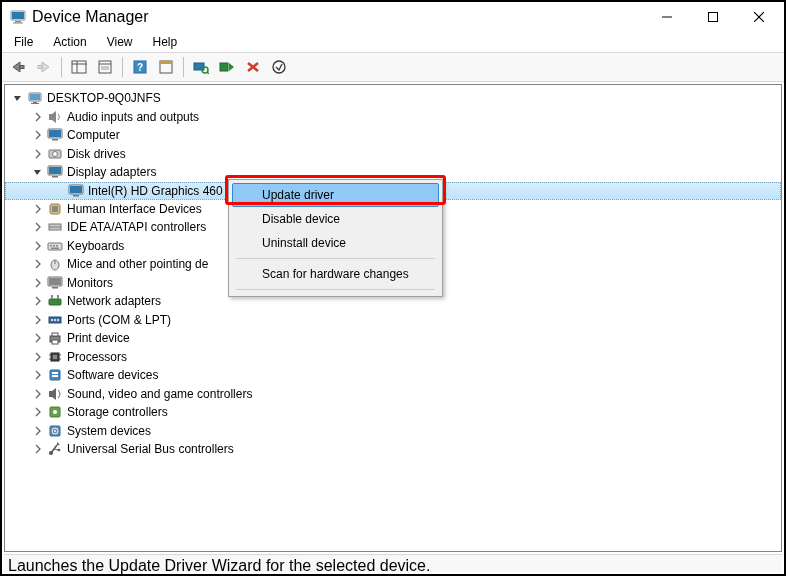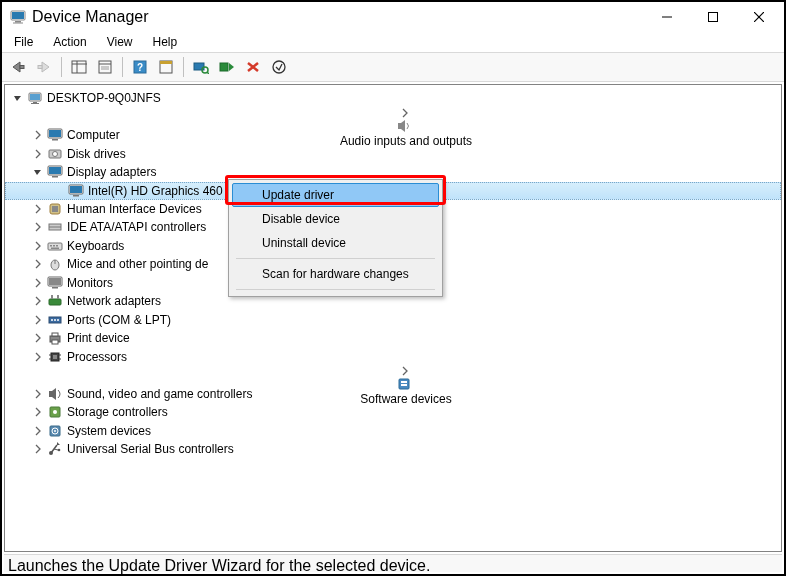--- a/index.html
+++ b/index.html
@@ -267,21 +267,21 @@
         </svg>
       </span>
       <span class="node-icon"><svg width="16" height="16" viewBox="0 0 16 16">
           <rect x="2" y="3" width="12" height="8" rx="1" fill="#fff" stroke="#777"></rect>
           <rect x="3" y="4" width="10" height="6" fill="#5aa0d0"></rect>
           <rect x="6" y="12" width="4" height="1" fill="#777"></rect>
           <rect x="4" y="13" width="8" height="1" fill="#777"></rect>
         </svg></span>
       <span class="node-label">DESKTOP-9Q0JNFS</span>
     </div>
-    <div class="node" style="padding-left: 26px; flex-direction: column;">
+    <div class="node" style="padding-left: 26px;">
       <span class="expander">
         <svg width="10" height="10">
           <path d="M3 1 L7 5 L3 9" fill="none" stroke="#646464" stroke-width="1.3"></path>
         </svg>
       </span>
       <span class="node-icon"><svg width="16" height="16" viewBox="0 0 16 16">
           <rect x="2" y="5" width="3" height="6" fill="#888"></rect>
           <path d="M5 5 L9 2 L9 14 L5 11 Z" fill="#888"></path>
           <path d="M11 5 Q14 8 11 11" fill="none" stroke="#888"></path>
         </svg></span>
@@ -447,21 +447,21 @@
       <span class="node-icon"><svg width="16" height="16" viewBox="0 0 16 16">
           <rect x="4" y="4" width="8" height="8" fill="#444" stroke="#222"></rect>
           <rect x="6" y="6" width="4" height="4" fill="#888"></rect>
           <line x1="2" y1="6" x2="4" y2="6" stroke="#444"></line>
           <line x1="2" y1="10" x2="4" y2="10" stroke="#444"></line>
           <line x1="12" y1="6" x2="14" y2="6" stroke="#444"></line>
           <line x1="12" y1="10" x2="14" y2="10" stroke="#444"></line>
         </svg></span>
       <span class="node-label">Processors</span>
     </div>
-    <div class="node" style="padding-left: 26px; flex-direction: column;">
+    <div class="node" style="padding-left: 26px;">
       <span class="expander">
         <svg width="10" height="10">
           <path d="M3 1 L7 5 L3 9" fill="none" stroke="#646464" stroke-width="1.3"></path>
         </svg>
       </span>
       <span class="node-icon"><svg width="16" height="16" viewBox="0 0 16 16">
           <rect x="3" y="3" width="10" height="10" rx="1" fill="#4a8ac0" stroke="#2a6a99"></rect>
           <rect x="5" y="5" width="6" height="2" fill="#fff"></rect>
           <rect x="5" y="8" width="6" height="2" fill="#fff"></rect>
         </svg></span>

